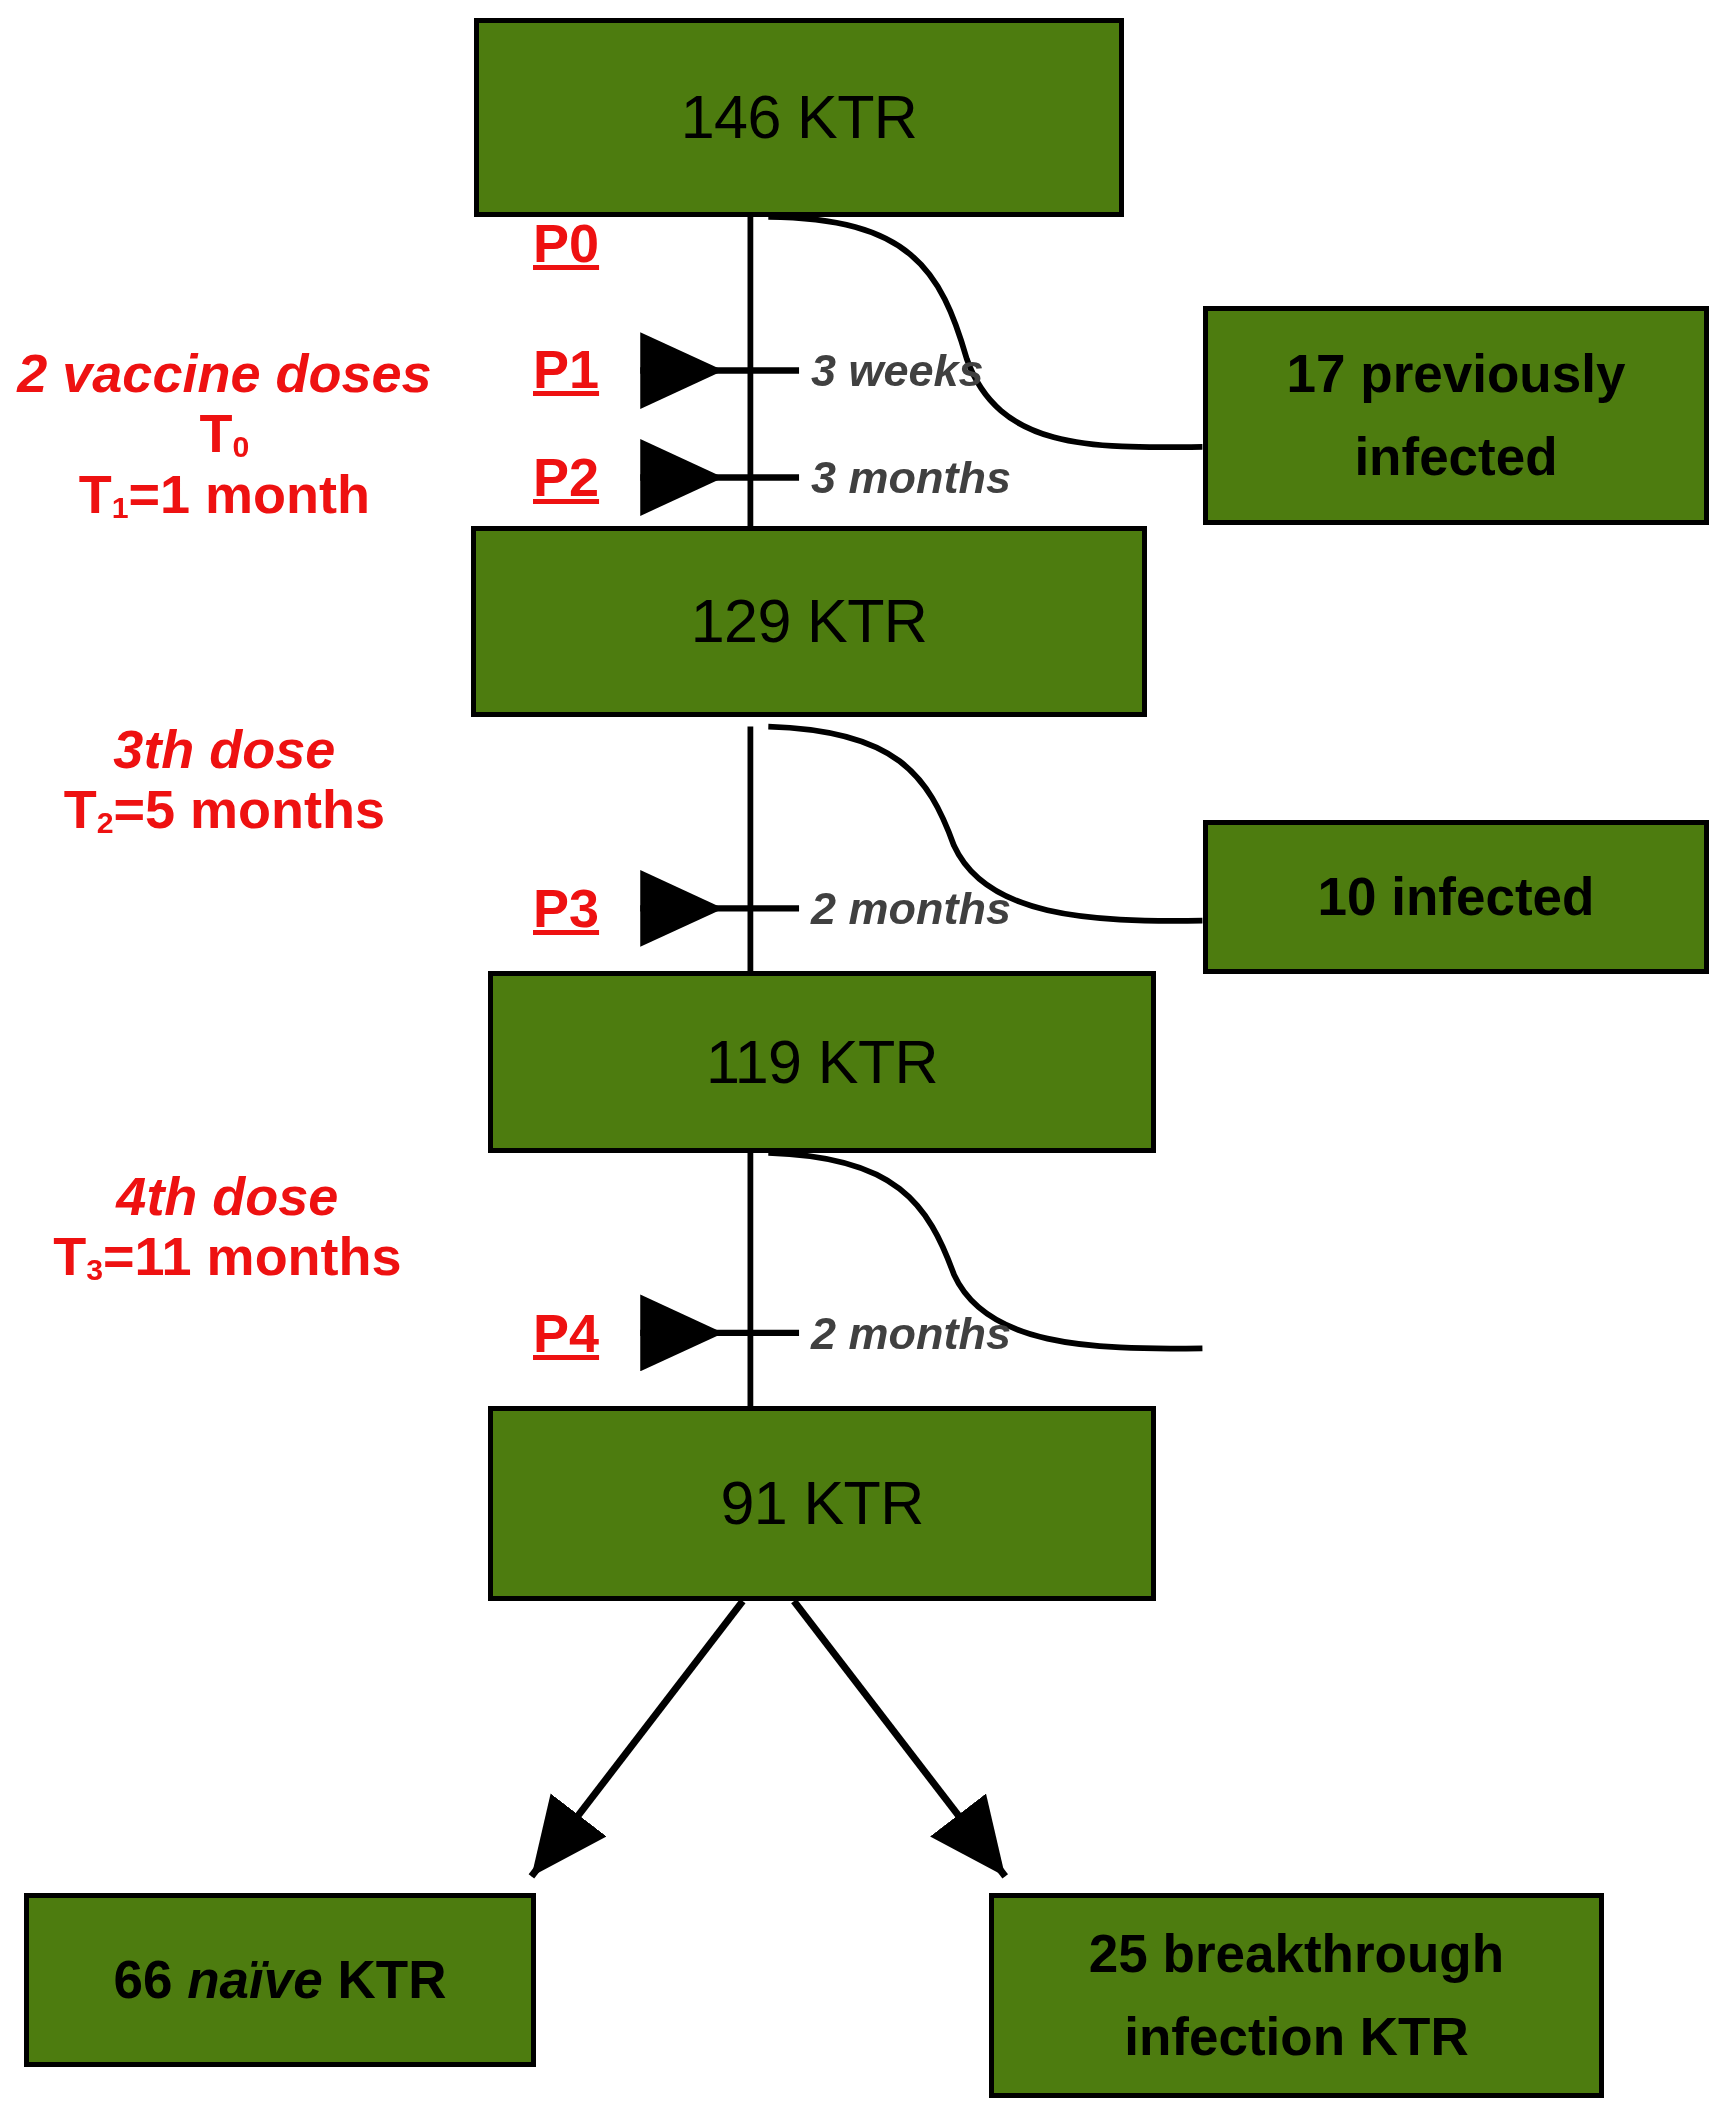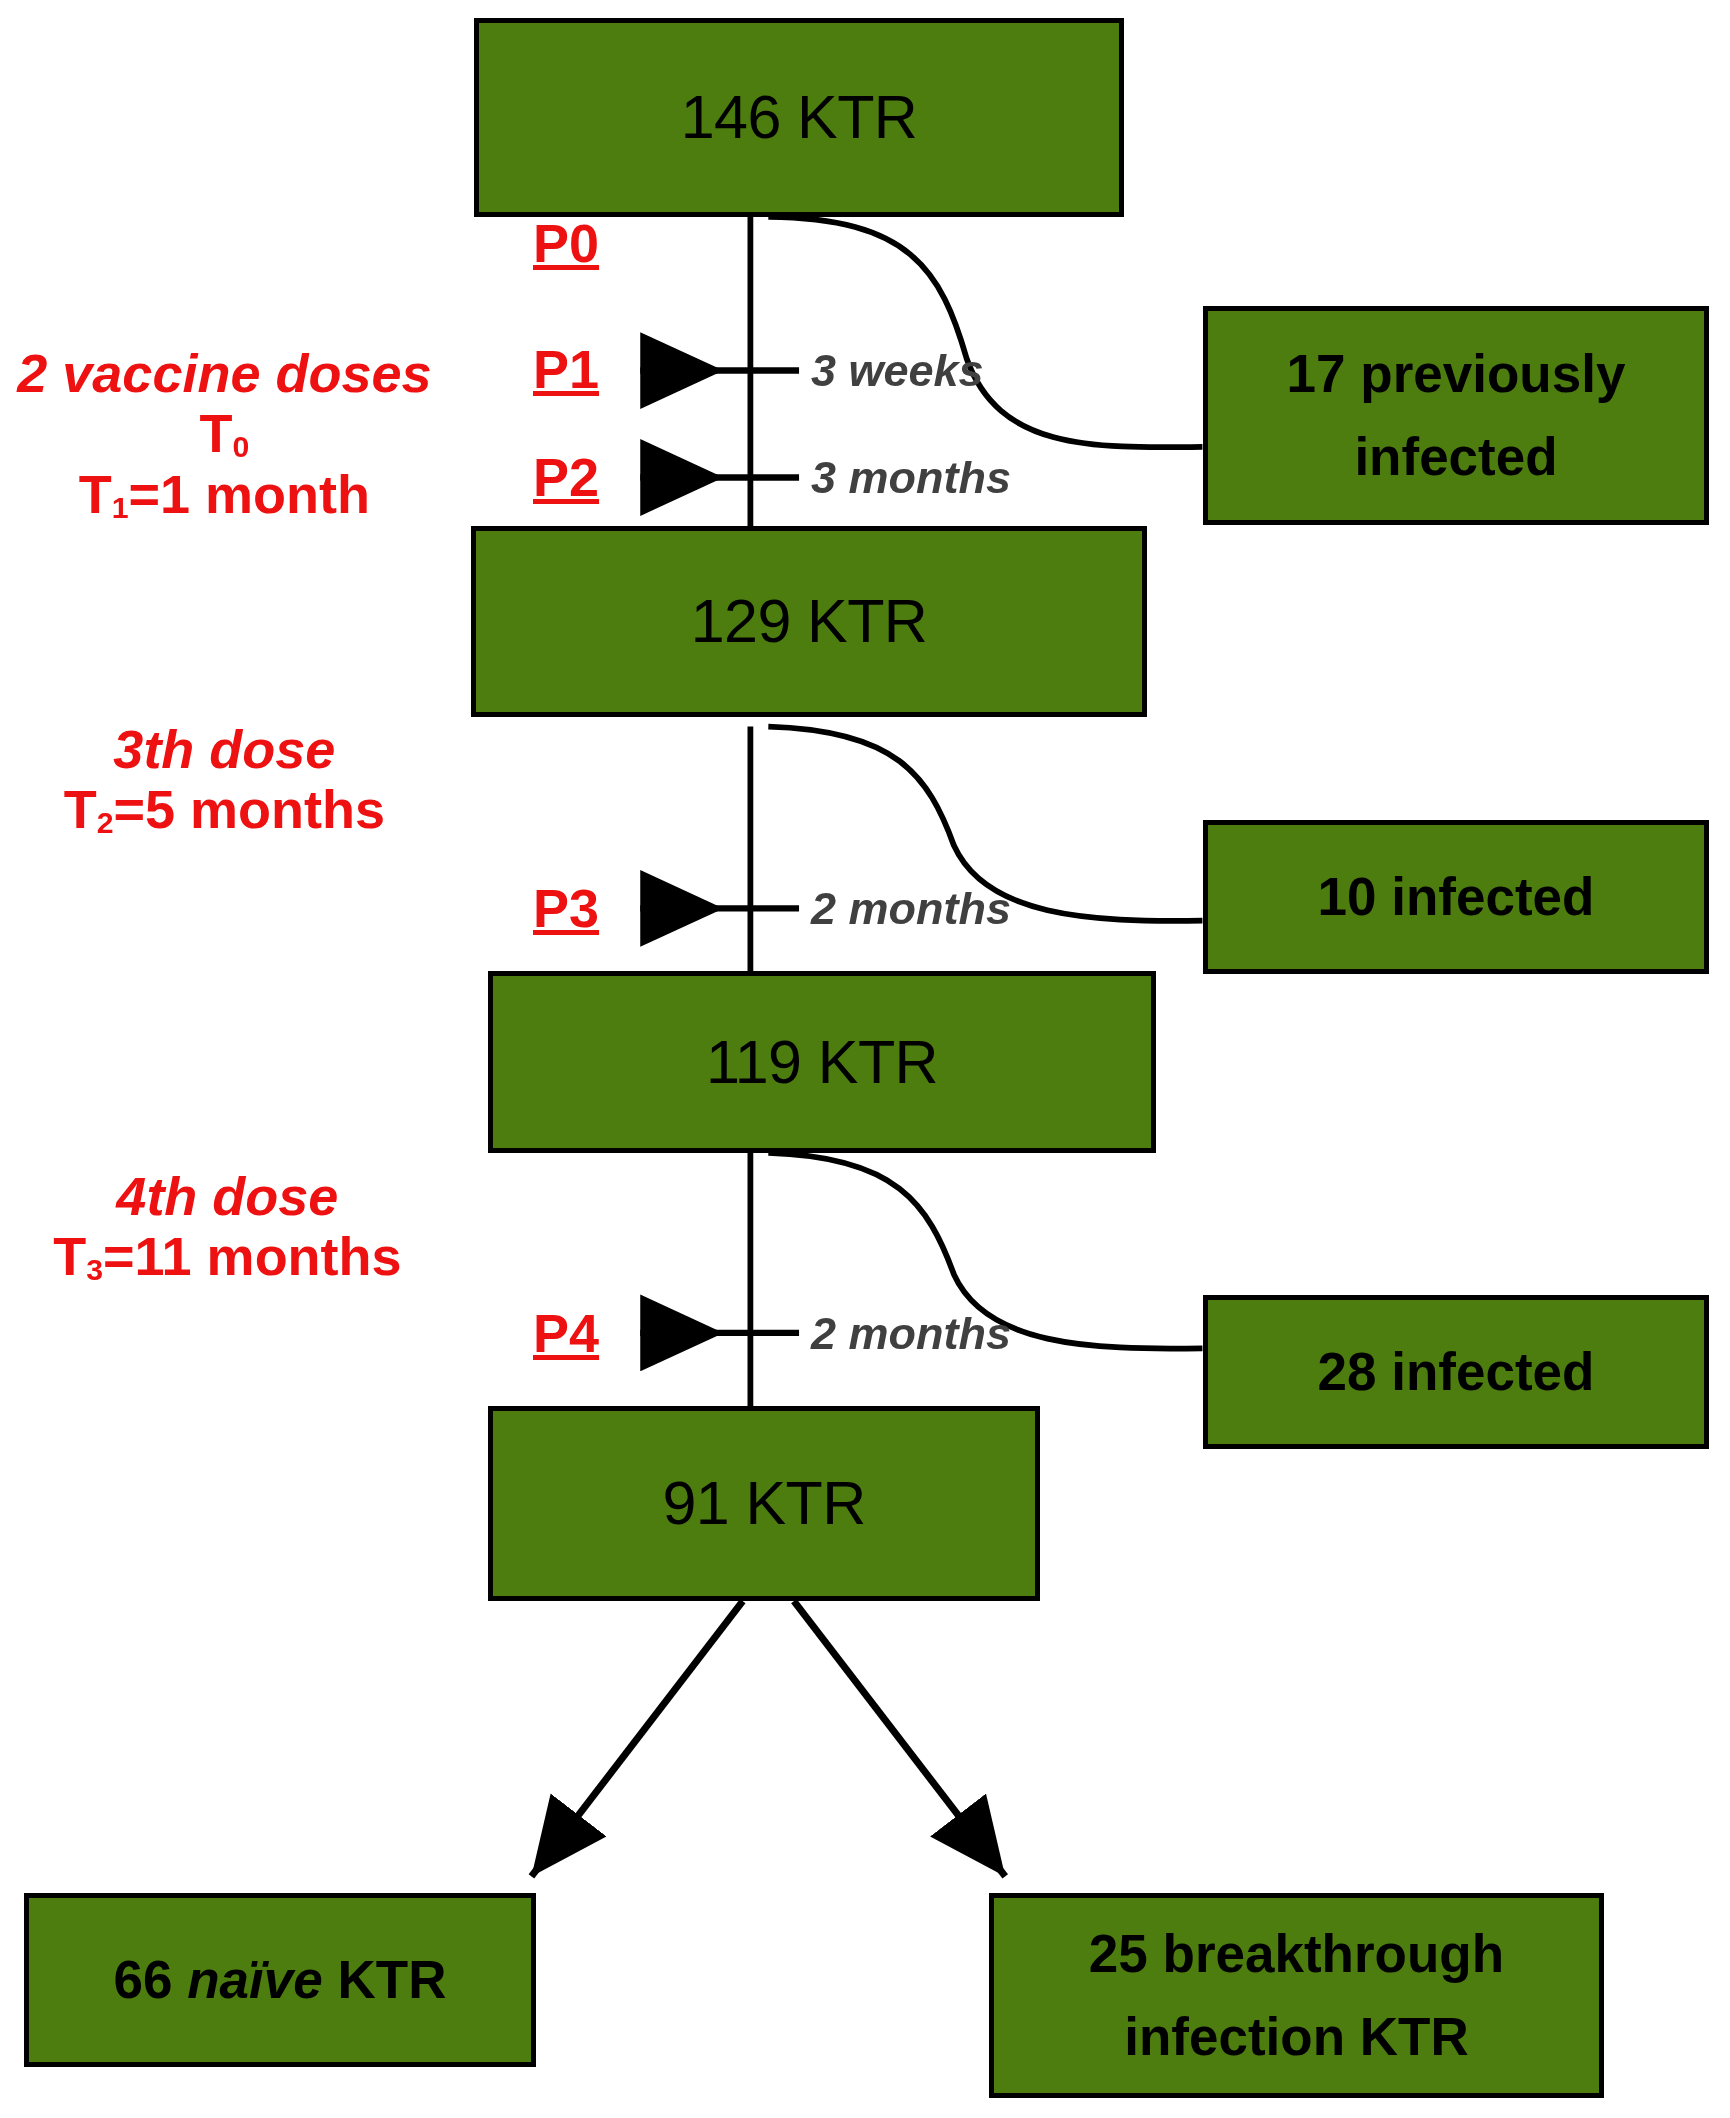--- a/index.html
+++ b/index.html
@@ -133,38 +133,35 @@
   </div>
 
   <div class="node-box main-node" style="left:471px; top:526px; width:676px; height:191px;">
     <span class="node-label">129 KTR</span>
   </div>
 
   <div class="node-box main-node" style="left:488px; top:971px; width:668px; height:182px;">
     <span class="node-label">119 KTR</span>
   </div>
 
-  <div class="node-box main-node" style="left:488px; top:1406px; width:552px; height:195px;">
+  <div class="node-box main-node" style="left:488px; top:1406px; width:668px; height:195px;">
     <span class="node-label">91 KTR</span>
   </div>
 
   <div class="node-box side-node" style="left:1203px; top:306px; width:506px; height:219px;">
     <span class="node-label">
       <span>17 previously</span><br>
       <span>infected</span>
     </span>
   </div>
 
   <div class="node-box side-node" style="left:1203px; top:820px; width:506px; height:154px;">
     <span class="node-label">10 infected</span>
   </div>
 
-  <div class="node-box side-node" style="left:1203px; top:1295px; width:506px; height:154px;">
-    <span class="node-label">28 infected</span>
-  </div>
 
   <div class="node-box outcome-node" style="left:24px; top:1893px; width:512px; height:174px;">
     <span class="node-label">
       <span>66 </span><span class="italic-word">naïve</span><span> KTR</span>
     </span>
   </div>
 
   <div class="node-box outcome-node" style="left:989px; top:1893px; width:615px; height:205px;">
     <span class="node-label">
       <span>25 breakthrough</span><br>

